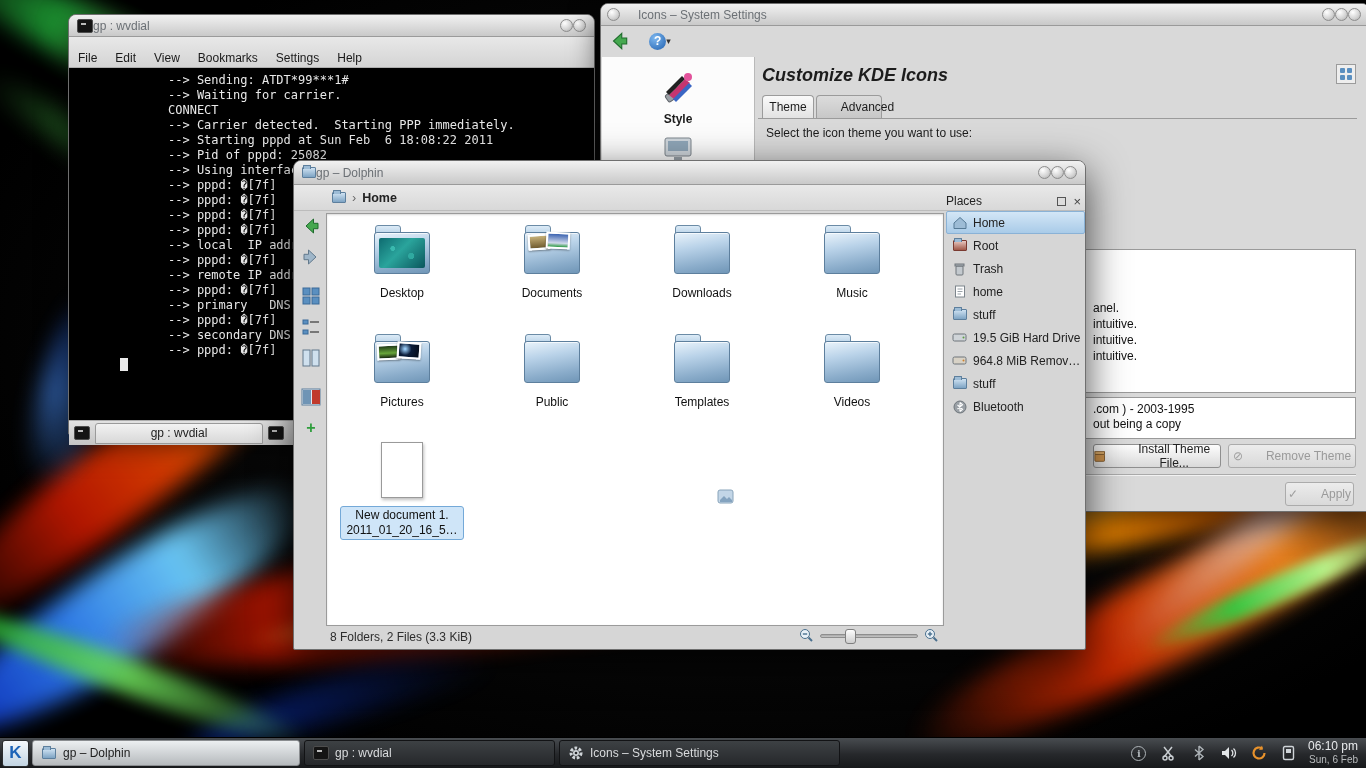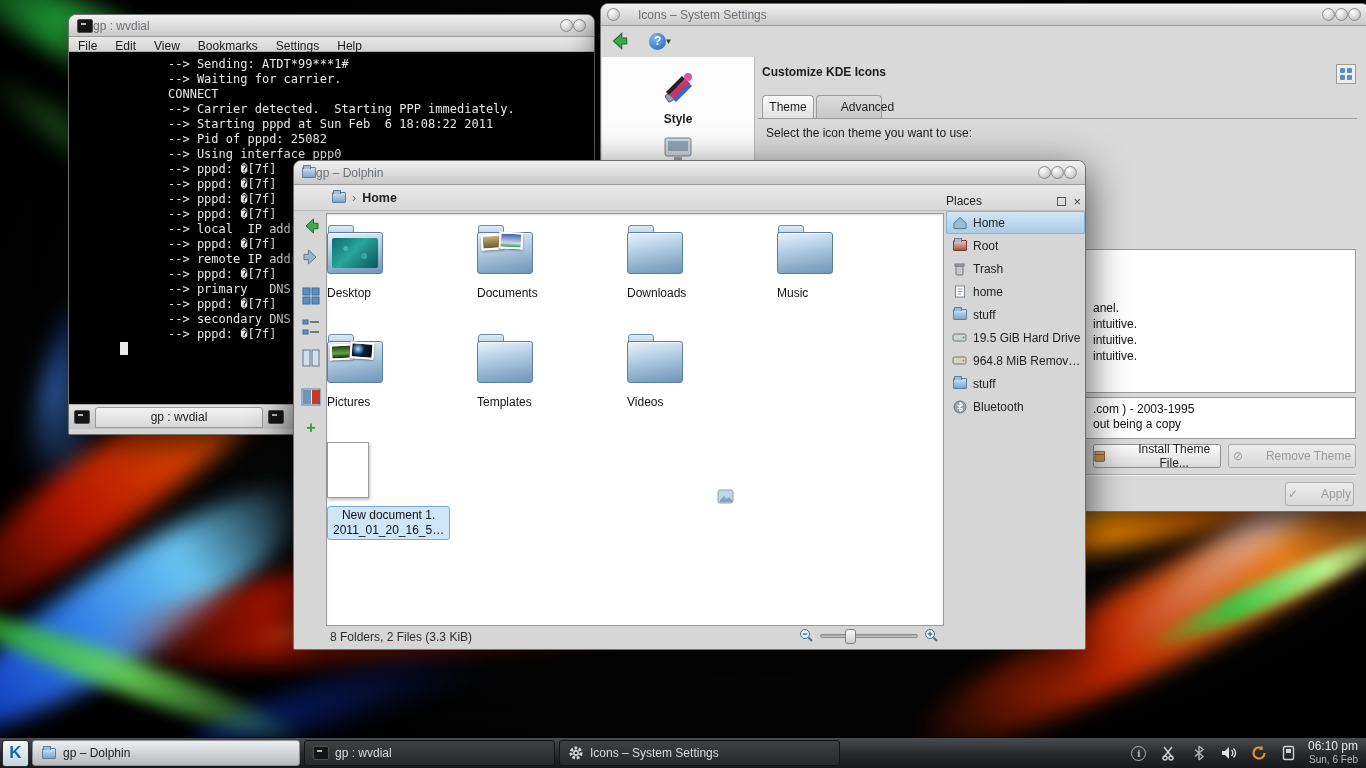--- a/index.html
+++ b/index.html
@@ -44,22 +44,22 @@
     border-bottom:1px solid #9a9a9a;border-radius:7px 7px 0 0;display:flex;align-items:center;
     padding:0 8px;color:#6b7075;font-size:12px;}
   .wbtn{width:13px;height:13px;border-radius:50%;border:1px solid #8d8d8d;flex:none;
     background:radial-gradient(circle at 35% 30%,#ffffff,#d2d2d2 60%,#a9a9a9);}
   .btn{display:inline-flex;align-items:center;justify-content:center;gap:23px;font-size:12px;color:#222;
     background:linear-gradient(#fdfdfd,#d9d9d9);border:1px solid #8f8f8f;border-radius:3px;}
   .btn.disabled{color:#9a9a9a;background:linear-gradient(#ececec,#d9d9d9);border-color:#ababab;}
 
   
   #win-terminal{left:68px;top:14px;width:527px;height:421px;z-index:10;}
-  #term-menubar{height:15px;background:linear-gradient(#e8e8e8,#d4d4d4);border-bottom:1px solid #aeaeae;
-    display:flex;align-items:flex-start;font-size:12px;color:#1a1a1a;}
+  #term-menubar{height:31px;background:linear-gradient(#e8e8e8,#d4d4d4);border-bottom:1px solid #aeaeae;
+    display:flex;align-items:flex-end;font-size:12px;color:#1a1a1a;}
   #term-menubar span{padding:2px 9px;}
   #term-screen{height:352px;background:#000;color:#e8e8e8;font-family:"DejaVu Sans Mono",monospace;
     font-size:12px;line-height:15px;padding:5px 0 0 3px;overflow:hidden;}
   #term-screen div{white-space:pre;margin-left:48px;}
   .cursor{display:inline-block;width:8px;height:13px;background:#eaeaea;vertical-align:-2px;}
   #term-tabbar{height:25px;background:linear-gradient(#e2e2e2,#c4c4c4);border-top:1px solid #adadad;
     display:flex;align-items:center;padding:0 5px;gap:5px;}
   .term-ico{width:16px;height:14px;background:#141414;border:1px solid #4d4d4d;border-radius:2px;position:relative;flex:none;}
   .term-ico::after{content:"";position:absolute;left:3px;top:3px;width:5px;height:2px;background:#bbb;}
   #term-tab{width:168px;height:21px;background:linear-gradient(#f2f2f2,#d8d8d8);border:1px solid #9a9a9a;
@@ -68,21 +68,21 @@
   
   #win-syssettings{left:600px;top:3px;width:770px;height:509px;z-index:20;background:#d9d9d9;}
   #ss-title{position:absolute;left:37px;top:0;height:22px;display:flex;align-items:center;}
   #ss-toolbar{position:absolute;left:0;top:22px;width:100%;height:30px;}
   .tool-btn{position:absolute;display:flex;align-items:center;justify-content:center;
     border-radius:3px;}
   #ss-sidebar{position:absolute;left:1px;top:53px;width:153px;bottom:1px;background:#fcfcfc;
     border-right:1px solid #b9b9b9;text-align:center;}
   #ss-style-label{font-weight:bold;font-size:12px;color:#1c1c1c;margin-top:3px;}
   #ss-content{position:absolute;left:155px;top:53px;right:0;bottom:0;font-size:12px;color:#1c1c1c;}
-  #ss-header{position:absolute;left:6px;top:8px;font-weight:bold;font-size:12px;}
+  #ss-header{position:absolute;left:6px;top:8px;font-weight:bold;font-size:18px;font-style:italic;}
   .ss-tab{position:absolute;top:38px;height:23px;display:flex;align-items:center;justify-content:center;
     border:1px solid #9b9b9b;border-bottom:none;border-radius:4px 4px 0 0;font-size:12px;}
   .ss-tab.active{background:linear-gradient(#fafafa,#e2e2e2);z-index:2;}
   .ss-tab.inactive{background:linear-gradient(#dcdcdc,#c7c7c7);}
   #ss-tabline{position:absolute;left:2px;right:12px;top:61px;height:1px;background:#9b9b9b;}
   #ss-instruction{position:absolute;left:10px;top:69px;}
   #ss-listbox{position:absolute;left:4px;top:192px;right:13px;height:144px;background:#fff;border:1px solid #9a9a9a;}
   #ss-list-frag{position:absolute;left:332px;top:50px;line-height:16px;white-space:pre;color:#111;}
   #ss-descbox{position:absolute;left:4px;top:340px;right:13px;height:42px;background:#fff;border:1px solid #9a9a9a;}
   #ss-desc-frag{position:absolute;left:332px;top:4px;line-height:15px;white-space:pre;color:#111;}
@@ -102,21 +102,21 @@
     border-bottom:1px solid #bcbcbc;display:flex;align-items:center;padding-left:38px;gap:6px;font-size:12.5px;color:#222;}
   #bcrumb .crumb{font-weight:bold;}
   #side-tools{position:absolute;left:2px;top:52px;width:30px;bottom:26px;display:flex;flex-direction:column;
     align-items:center;}
   .side-btn{width:26px;height:26px;display:flex;align-items:center;justify-content:center;margin-bottom:5px;
     border-radius:3px;}
   .gap{height:8px;}
   #dview{position:absolute;left:32px;top:52px;width:618px;height:413px;background:#fff;
     border:1px solid #9b9b9b;box-shadow:inset 0 1px 2px rgba(0,0,0,.15);}
   .frow{position:absolute;left:0;display:flex;}
-  .fitem{width:150px;display:flex;flex-direction:column;align-items:flex-start;}
+  .fitem{width:150px;display:flex;flex-direction:column;align-items:center;}
   .flabel{margin-top:12px;font-size:12px;color:#111;}
   .folder{position:relative;width:56px;height:42px;margin-top:14px;}
   .folder .ftab{position:absolute;left:1px;top:-7px;width:26px;height:14px;border-radius:3px 3px 0 0;
     background:linear-gradient(#dcebf7,#a9c7e0);border:1px solid #6b8ba6;}
   .folder .fbody{position:absolute;inset:0;border-radius:3px;border:1px solid #5d7f9d;
     background:linear-gradient(170deg,#e9f3fb 0%,#bad3e9 35%,#8aacca 75%,#7096b7 100%);
     box-shadow:inset 0 1px 0 rgba(255,255,255,.7);}
   .deskpat{position:absolute;left:5px;top:6px;right:5px;bottom:6px;z-index:2;border-radius:2px;
     background:radial-gradient(circle at 30% 35%,#39b9ae 6%,transparent 7%),
                radial-gradient(circle at 70% 60%,#2fa9a0 8%,transparent 9%),
@@ -415,20 +415,27 @@
             <span class="ph" style="left:3px;top:3px;width:23px;height:16px;background:linear-gradient(#203a18,#67a53a 60%,#16230f);transform:rotate(-3deg);"></span>
             <span class="ph" style="left:23px;top:1px;width:24px;height:17px;background:radial-gradient(circle at 30% 40%,#9fd4ff 2%,#0b1d3a 40%,#050a14);transform:rotate(4deg);"></span>
           </div>
           <div class="flabel">Pictures</div>
         </div>
         <div class="fitem">
           <div class="folder">
               <span class="ftab"></span>
               <span class="fbody"></span>
             </div>
+          <div class="flabel">Public</div>
+        </div>
+        <div class="fitem">
+          <div class="folder">
+              <span class="ftab"></span>
+              <span class="fbody"></span>
+            </div>
           <div class="flabel">Templates</div>
         </div>
         <div class="fitem">
           <div class="folder">
               <span class="ftab"></span>
               <span class="fbody"></span>
             </div>
           <div class="flabel">Videos</div>
         </div>
       </div>

